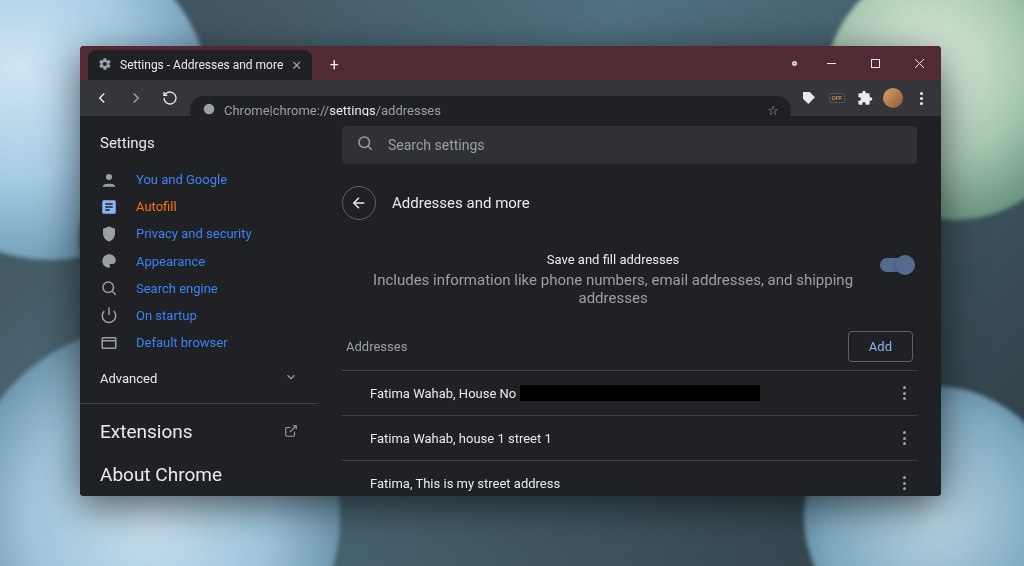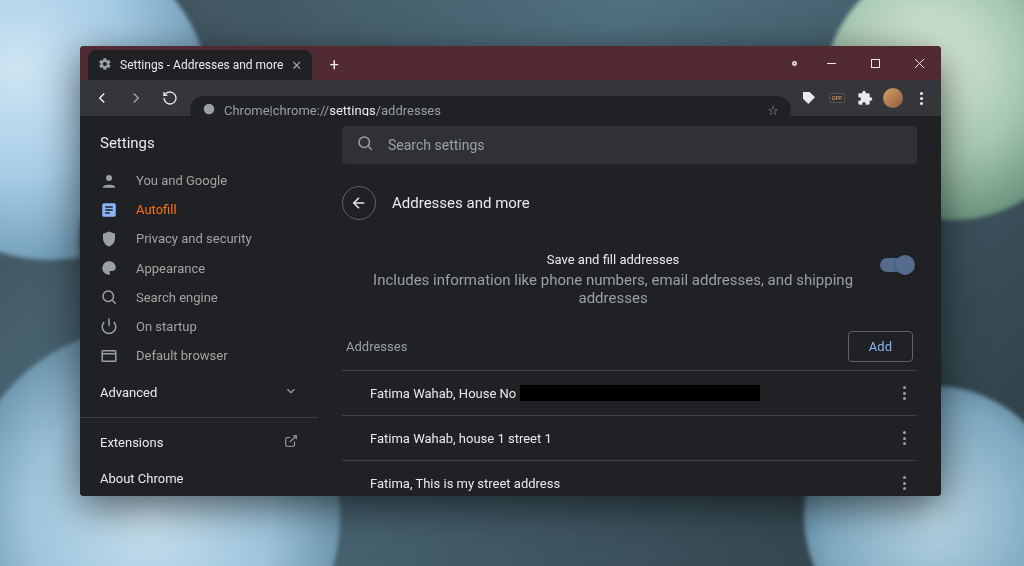--- a/index.html
+++ b/index.html
@@ -37,28 +37,28 @@
   .tb-icons { display:flex; align-items:center; gap:4px;}
   .tb-icons .ico { width:24px; height:24px; display:flex; align-items:center; justify-content:center; color:#e8eaed; cursor:pointer; position:relative;}
   .ext-off { font-size:6px; background:#333; color:#fa6; padding:1px 2px; border:1px solid #555; border-radius:2px; line-height:1;}
   .avatar { width:20px; height:20px; border-radius:50%; background:linear-gradient(135deg,#d9a066,#8c5a3c);}
   .menu-dots { display:flex; flex-direction:column; gap:2px;}
   .menu-dots span { width:3px; height:3px; background:#e8eaed; border-radius:50%;}
 
   .content { flex:1; display:flex; min-height:0;}
   .sidebar { width:238px; background:#202124; padding-top:8px; display:flex; flex-direction:column; color:#e8eaed;}
   .sidebar-title { font-size:15px; padding:10px 20px 14px; }
-  .nav-item { display:flex; align-items:center; gap:18px; height:32px; padding:0 20px; font-size:13px; color:#a3a3a3; cursor:pointer;}
+  .nav-item { display:flex; align-items:center; gap:18px; height:32px; padding:0 20px; font-size:13px; color:#3b82f6; cursor:pointer;}
   .nav-item.active { color:#f97316;}
   .nav-item.active .nav-icon { color:#8ab4f8;}
   .nav-icon { width:18px; height:18px; display:flex; align-items:center; justify-content:center; color:#9aa0a6;}
   .nav-icon svg { width:18px; height:18px; }
   .advanced { display:flex; align-items:center; justify-content:space-between; padding:14px 20px 10px; font-size:13px; color:#e8eaed; cursor:pointer;}
   .divider { height:1px; background:#3c4043; margin:6px 0;}
-  .ext-row { display:flex; align-items:center; justify-content:space-between; padding:10px 20px; font-size:13px; cursor:pointer;}
+  .ext-row { display:flex; align-items:center; justify-content:space-between; padding:10px 20px; font-size:19px; cursor:pointer;}
   .ext-row .open-icon { color:#9aa0a6;}
 
   .main { flex:1; background:#202124; padding:0 24px 24px; overflow:auto;}
   .search-wrap { padding:10px 0 18px; }
   .search-box { height:38px; background:#303134; border-radius:4px; display:flex; align-items:center; padding:12px 14px; gap:14px;}
   .search-box input { flex:1; background:transparent; border:none; outline:none; color:#e8eaed; font-size:14px;}
   .search-box input::placeholder { color:#9aa0a6;}
   .page-header { display:flex; align-items:center; gap:16px; padding:4px 0 18px;}
   .back-circle { width:34px; height:34px; border:1px solid #5f6368; border-radius:50%; display:flex; align-items:center; justify-content:center; cursor:pointer; color:#e8eaed;}
   .page-title { font-size:15px; color:#e8eaed;}

